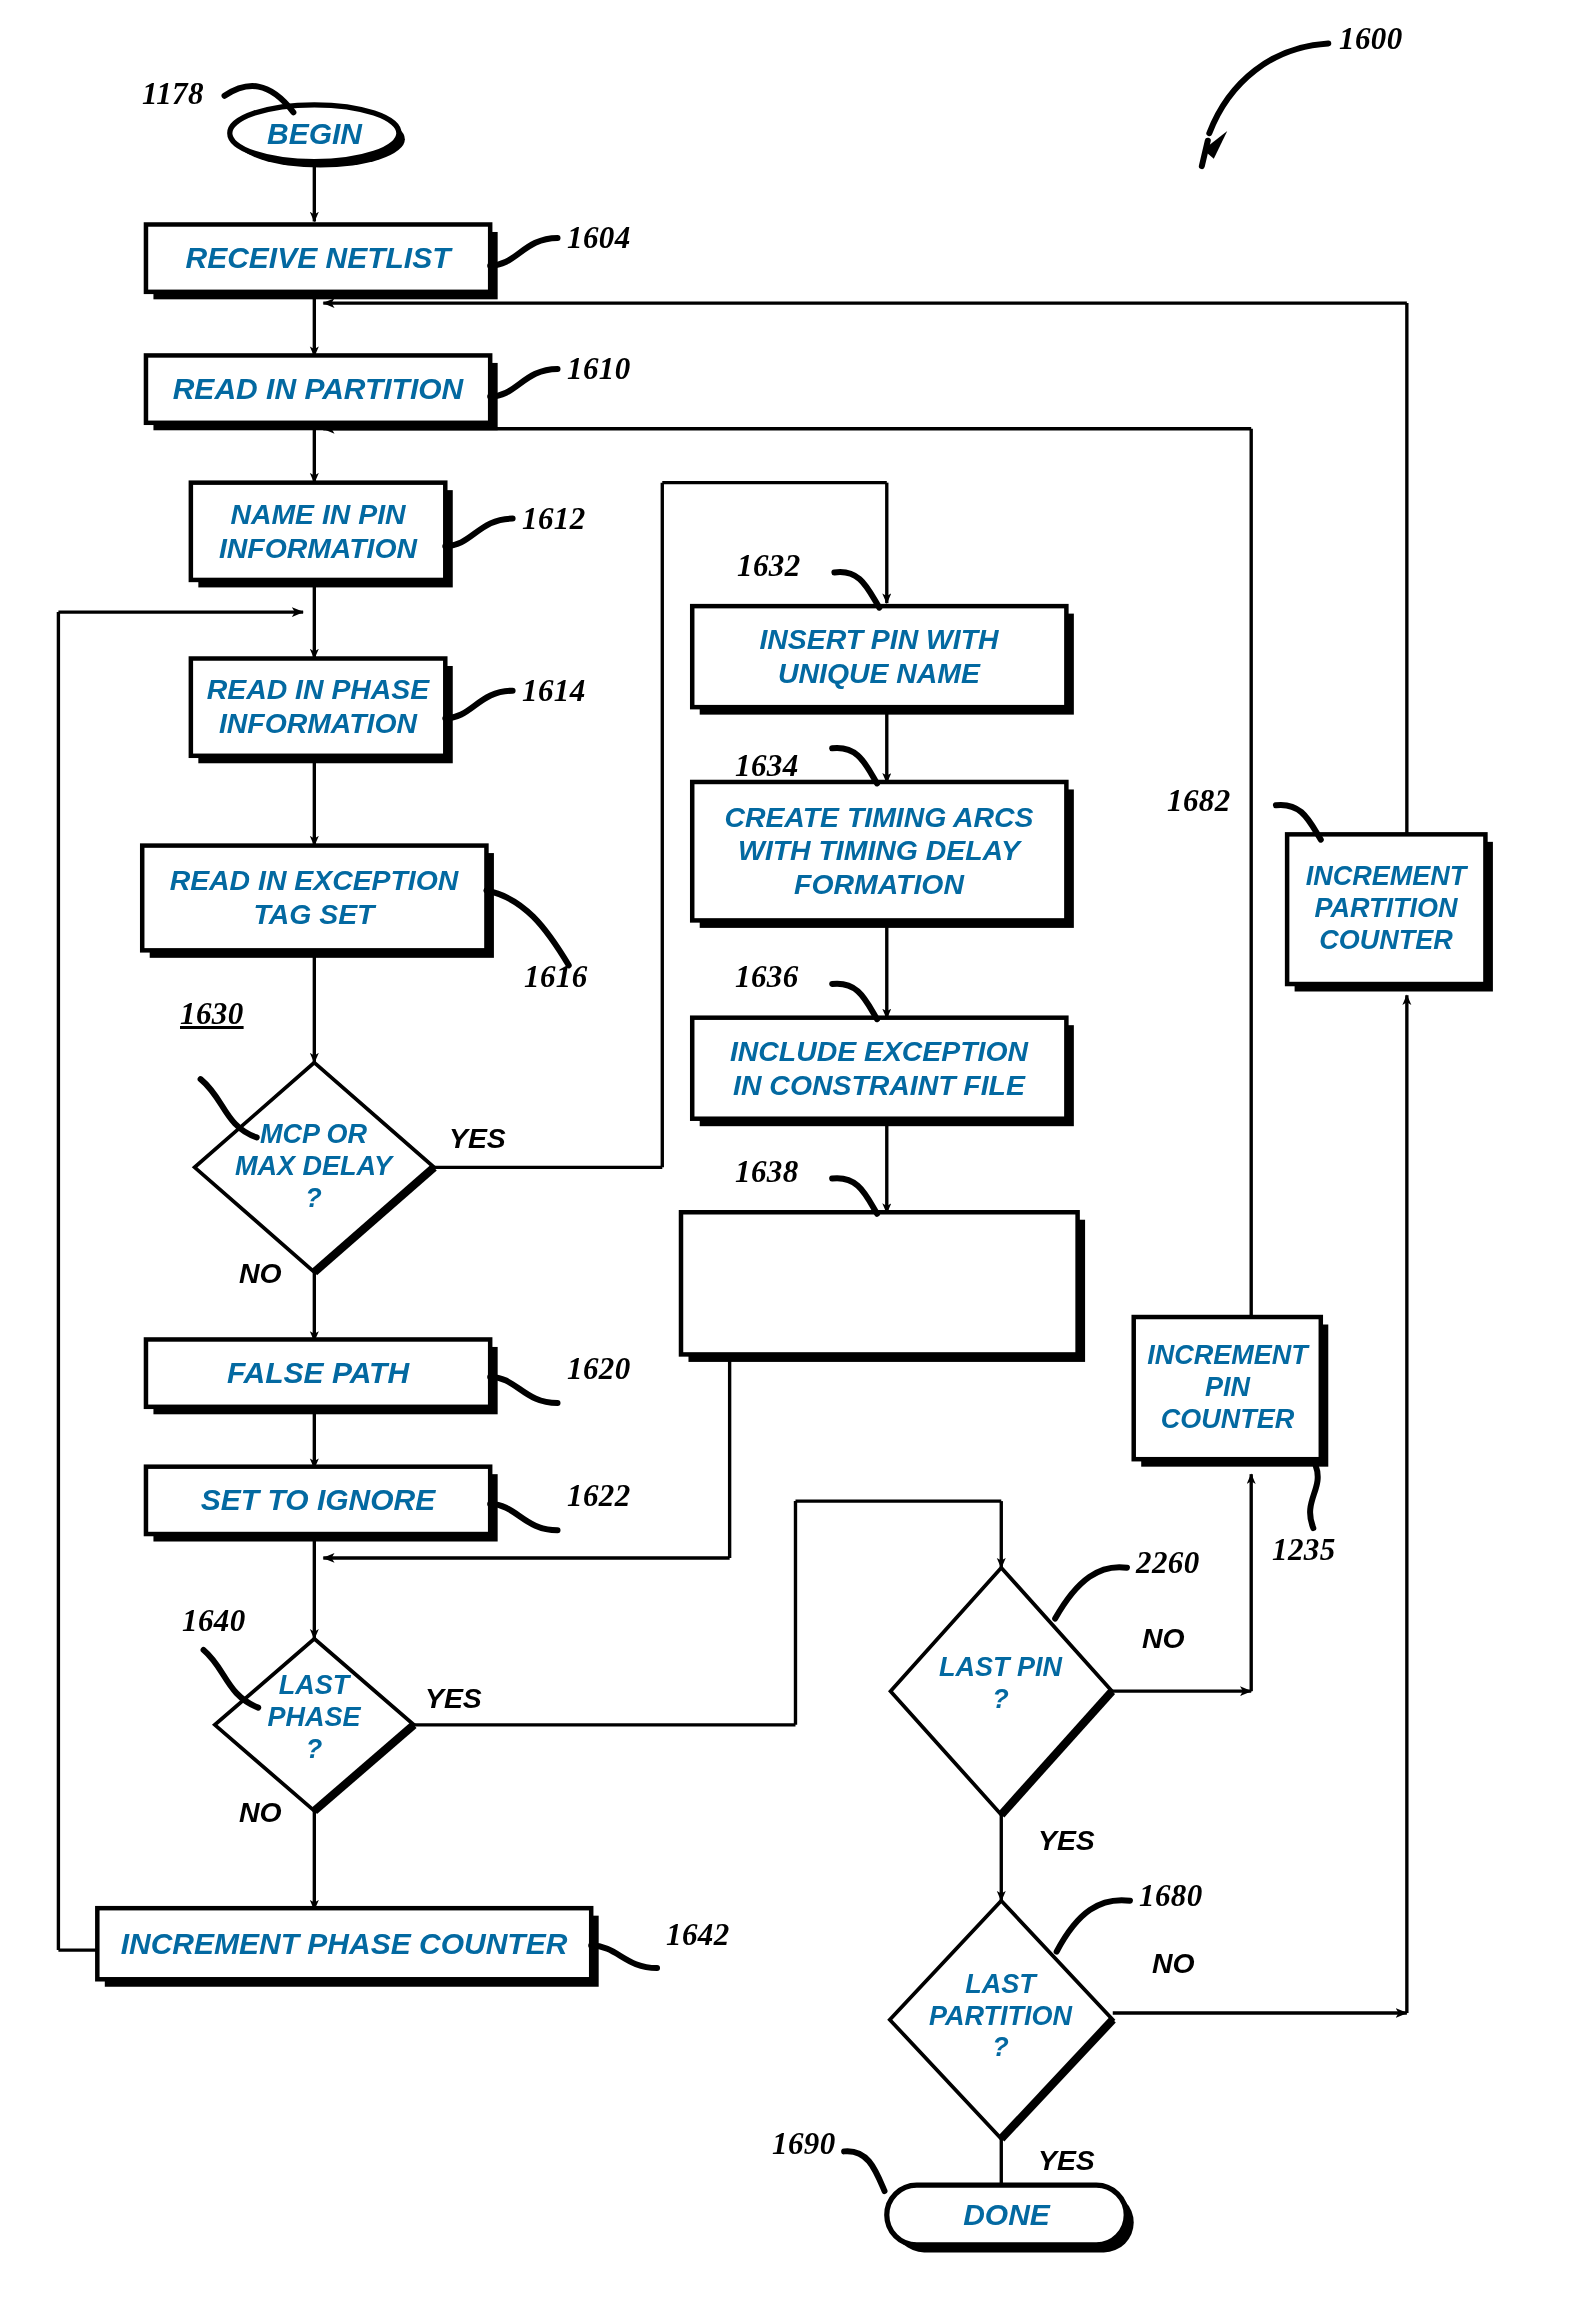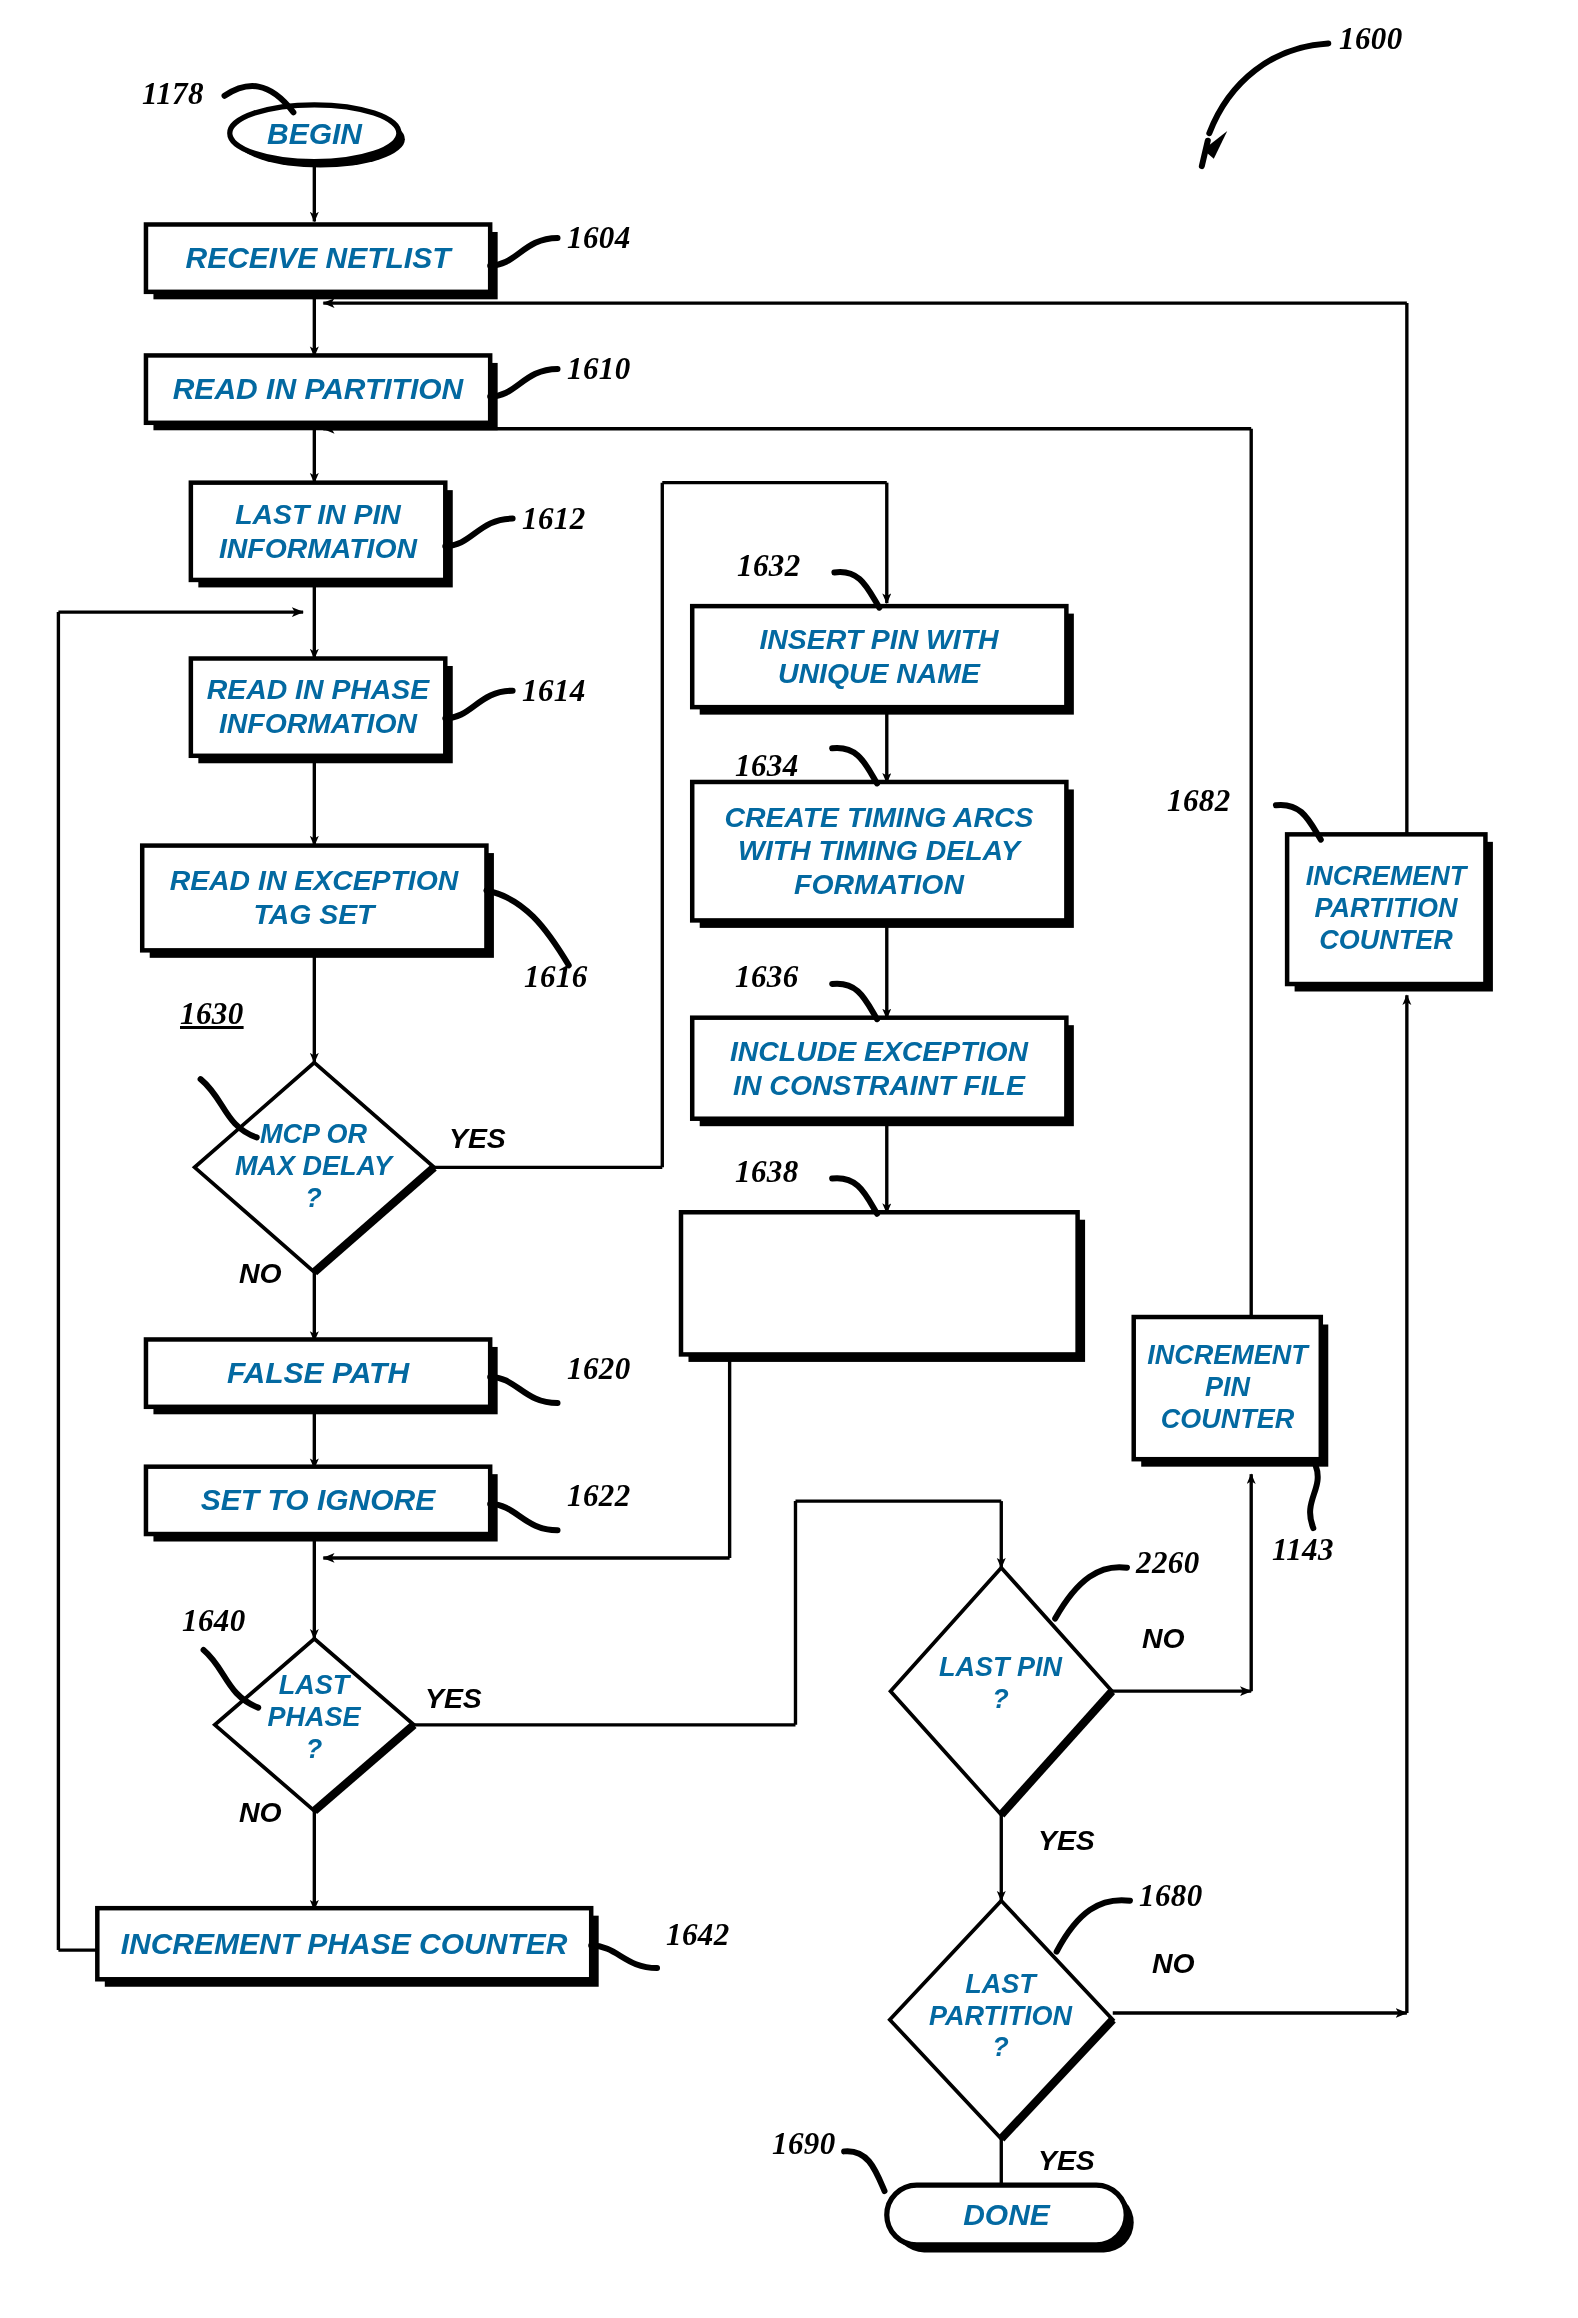--- a/index.html
+++ b/index.html
@@ -243,21 +243,21 @@
 
   <div class="nodetext" style="left:146px;top:224px;width:344px;height:67px;font-size:30px;">
     <span>RECEIVE NETLIST</span>
   </div>
 
   <div class="nodetext" style="left:146px;top:355px;width:344px;height:67px;font-size:30px;">
     <span>READ IN PARTITION</span>
   </div>
 
   <div class="nodetext" style="left:191px;top:483px;width:254px;height:97px;font-size:28.4px;">
-    <span>LAST IN PIN
+    <span>NAME IN PIN
 INFORMATION</span>
   </div>
 
   <div class="nodetext" style="left:191px;top:658px;width:254px;height:97px;font-size:28.4px;">
     <span>READ IN PHASE
 INFORMATION</span>
   </div>
 
   <div class="nodetext" style="left:142px;top:845px;width:344px;height:105px;font-size:28.4px;">
     <span>READ IN EXCEPTION
@@ -343,21 +343,21 @@
   <div class="reftext" style="left:180px;top:996px;text-decoration:underline;">1630</div>
   <div class="reftext" style="left:567px;top:1351px;">1620</div>
   <div class="reftext" style="left:567px;top:1478px;">1622</div>
   <div class="reftext" style="left:182px;top:1603px;">1640</div>
   <div class="reftext" style="left:666px;top:1917px;">1642</div>
   <div class="reftext" style="left:737px;top:548px;">1632</div>
   <div class="reftext" style="left:735px;top:748px;">1634</div>
   <div class="reftext" style="left:735px;top:959px;">1636</div>
   <div class="reftext" style="left:735px;top:1154px;">1638</div>
   <div class="reftext" style="left:1136px;top:1545px;">2260</div>
-  <div class="reftext" style="left:1272px;top:1532px;">1143</div>
+  <div class="reftext" style="left:1272px;top:1532px;">1235</div>
   <div class="reftext" style="left:1167px;top:783px;">1682</div>
   <div class="reftext" style="left:1139px;top:1878px;">1680</div>
   <div class="reftext" style="left:772px;top:2126px;">1690</div>
 
   <div class="branchlabel" style="left:449px;top:1122px;">YES</div>
   <div class="branchlabel" style="left:239px;top:1257px;">NO</div>
 
   <div class="branchlabel" style="left:425px;top:1682px;">YES</div>
   <div class="branchlabel" style="left:239px;top:1796px;">NO</div>
 

